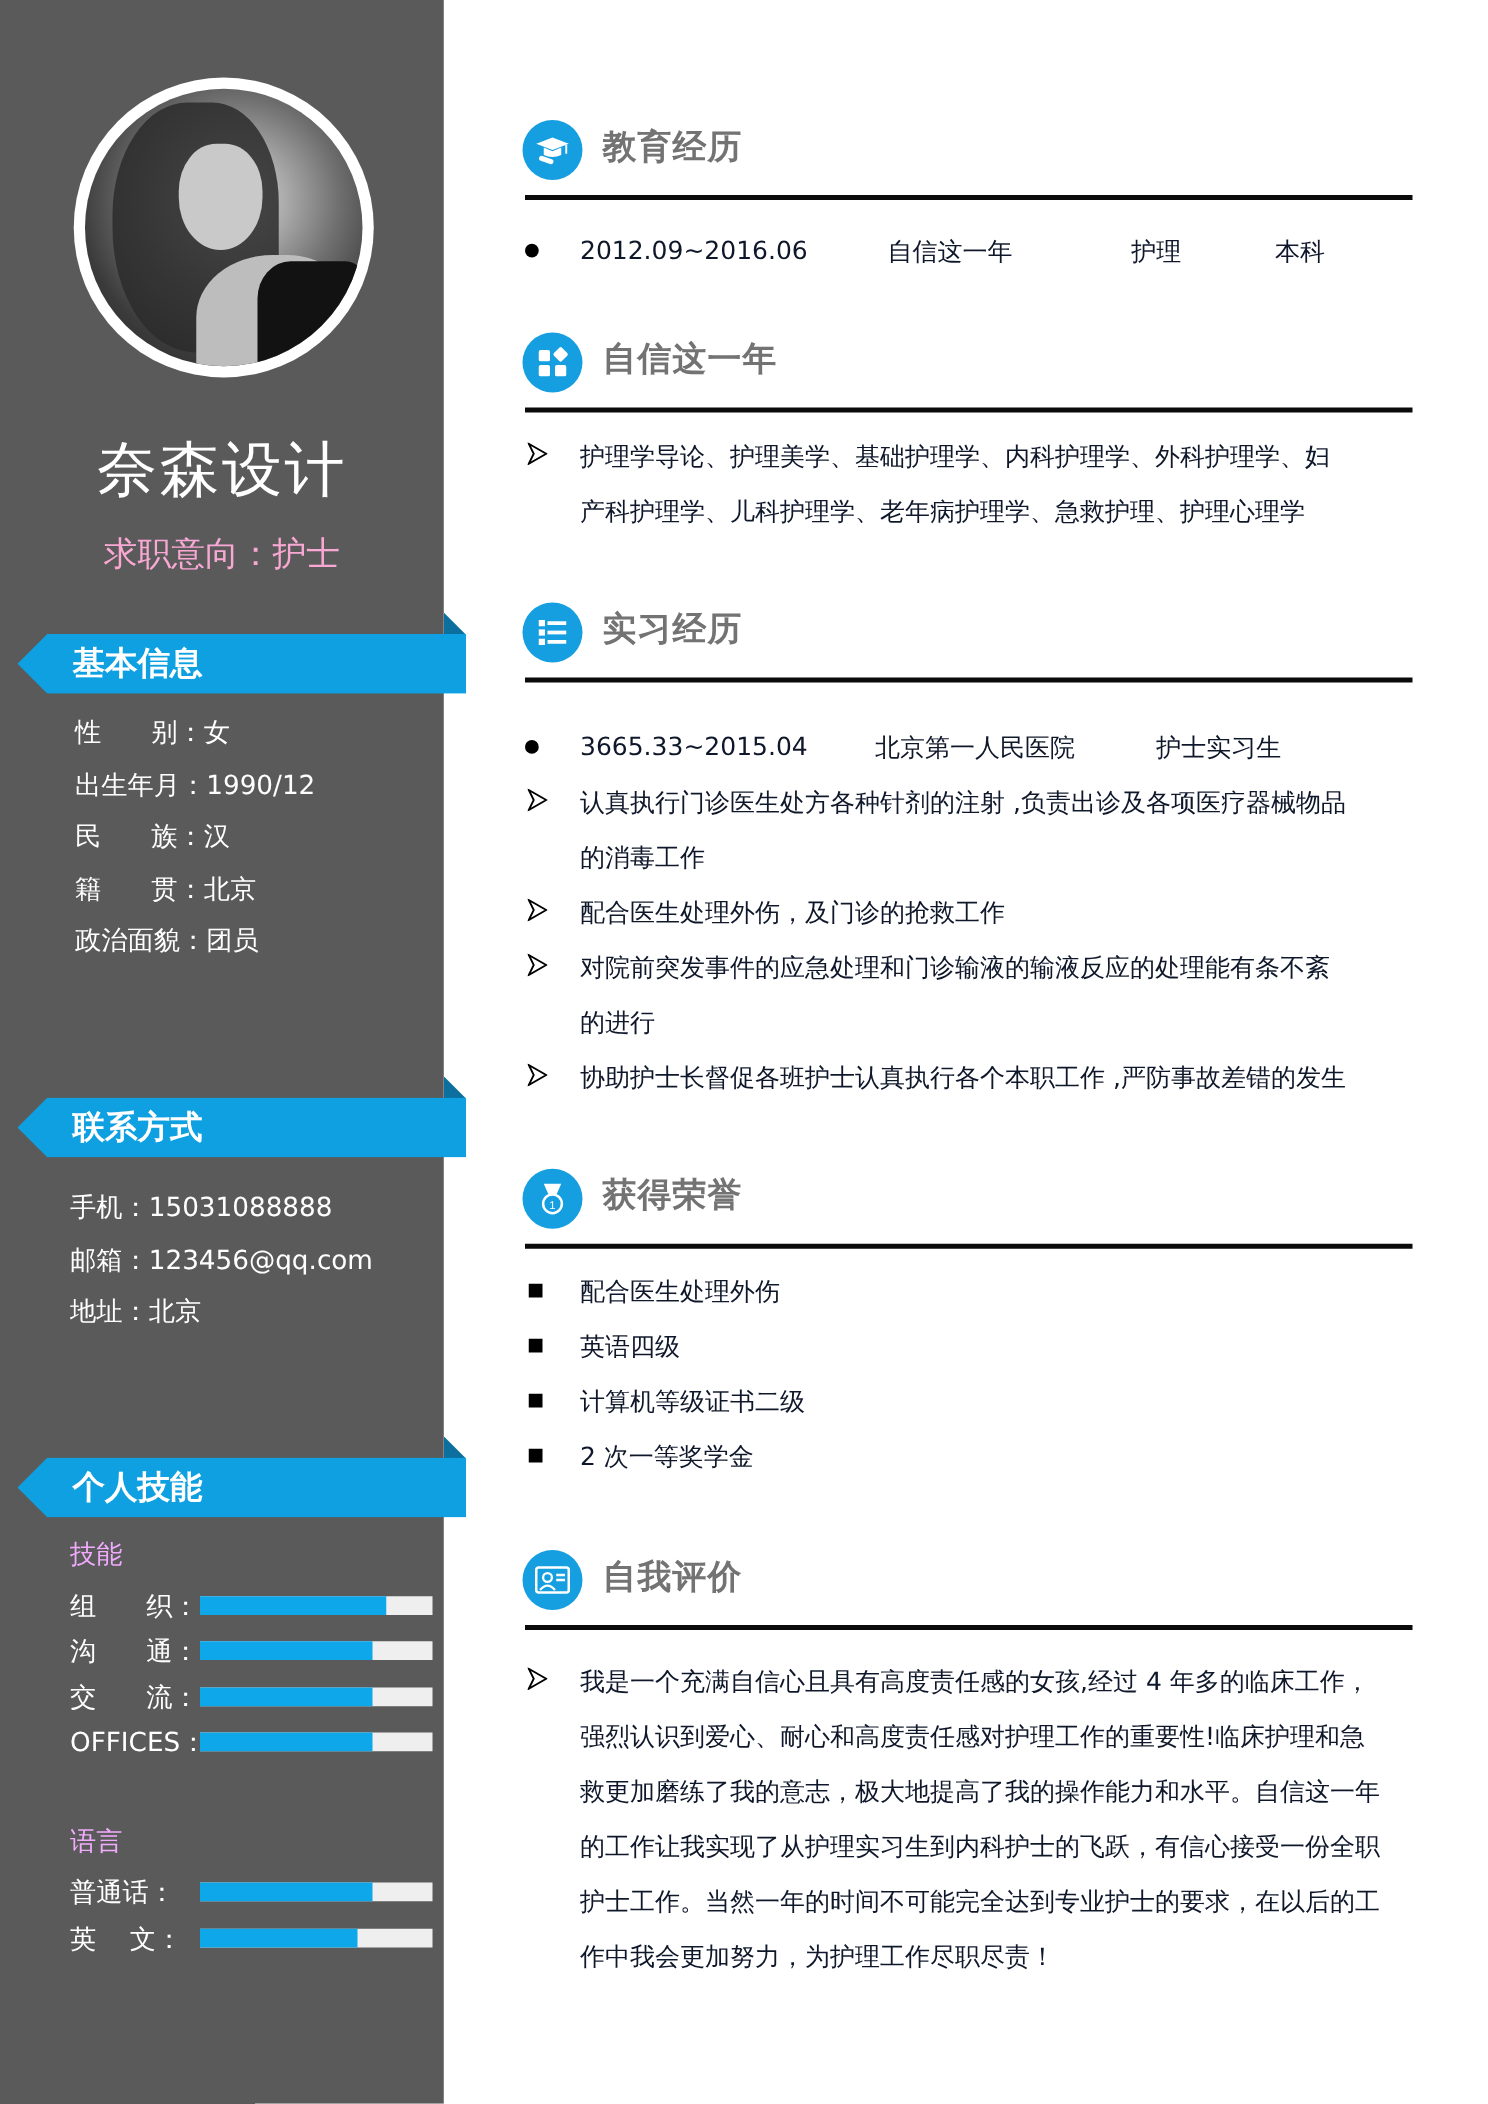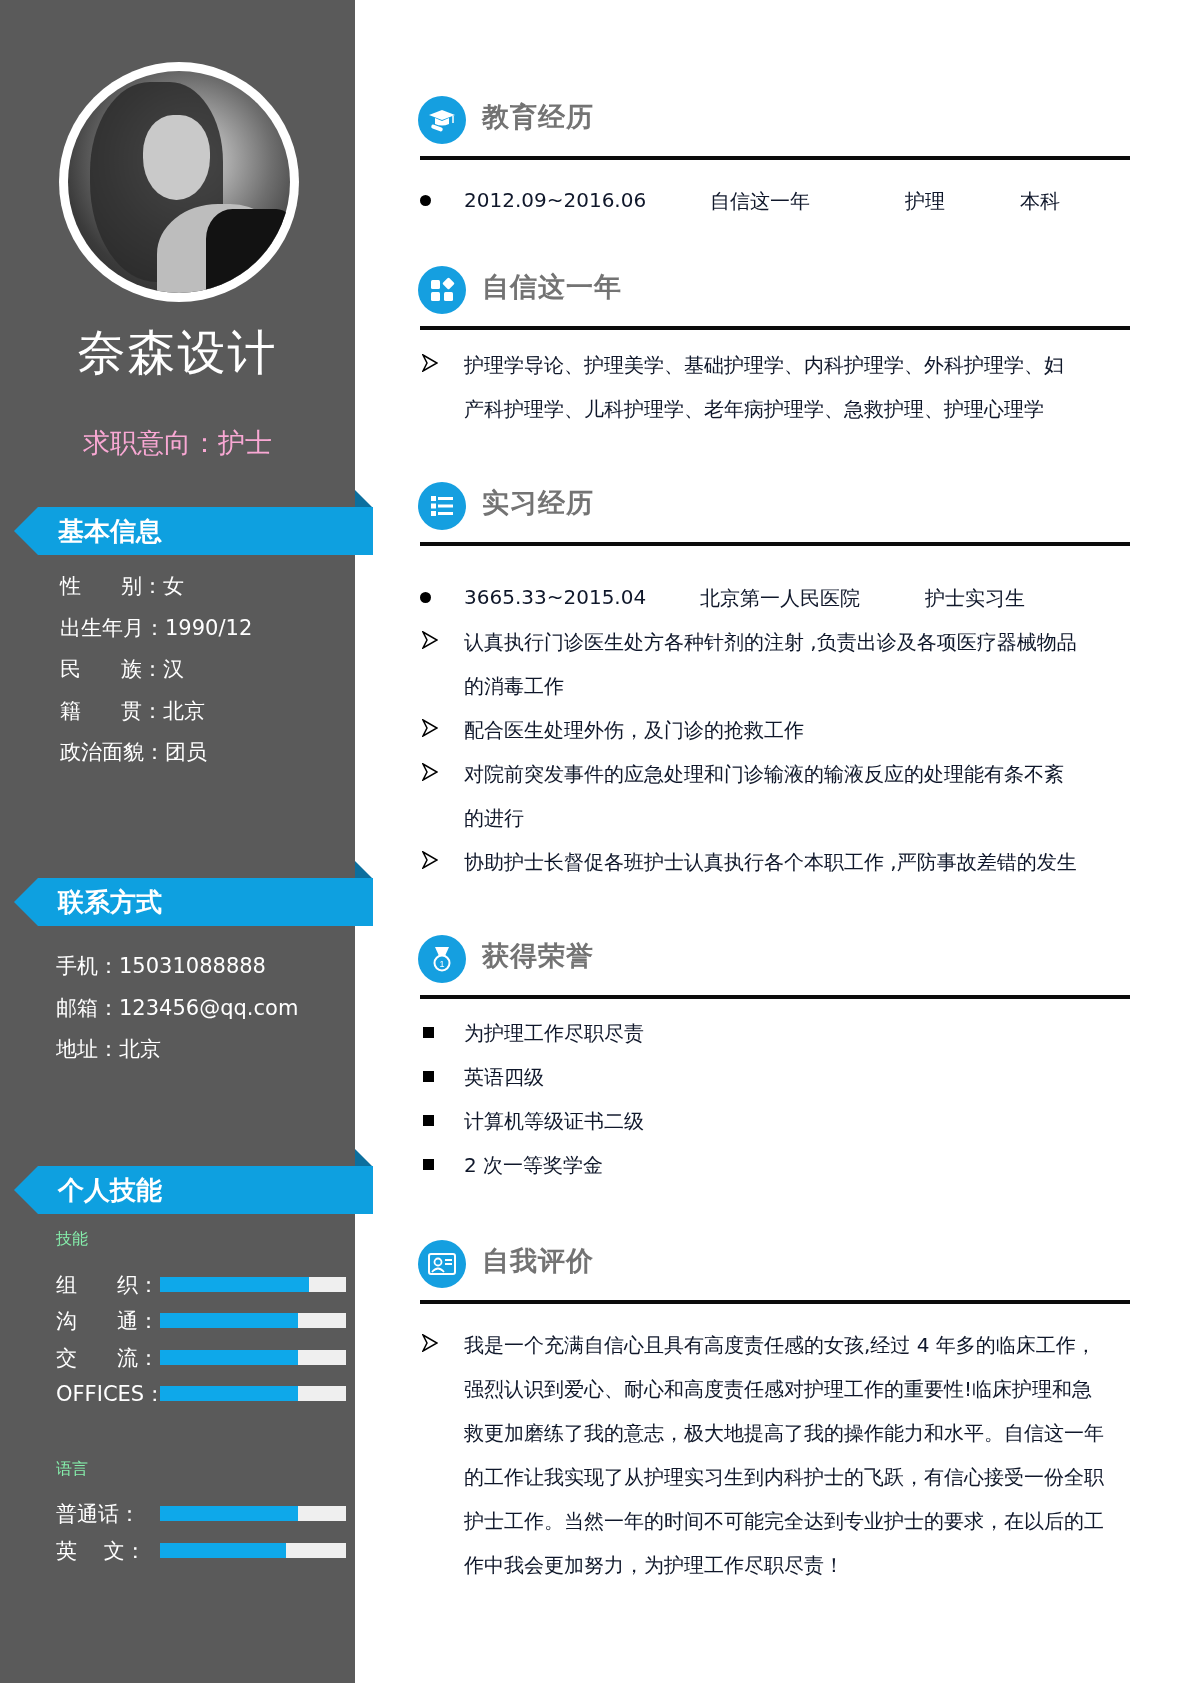--- a/index.html
+++ b/index.html
@@ -9,31 +9,31 @@
   
   .sidebar { position: absolute; left: 0; top: 0; width: 355px; height: 1683px; background: #5a5a5a; }
   .avatar-ring { position: absolute; left: 59px; top: 62px; width: 240px; height: 240px; border-radius: 50%; background: #ffffff; padding: 9px; }
   .avatar { width: 100%; height: 100%; border-radius: 50%; overflow: hidden;
     background: radial-gradient(circle at 55% 40%, #d8d8d8 0%, #a9a9a9 22%, #6f6f6f 45%, #3b3b3b 70%, #222 100%); position: relative; }
   .avatar .hair { position: absolute; left: 10%; top: 5%; width: 60%; height: 90%; border-radius: 45% 40% 30% 50%; background: #2b2b2b; opacity: .85; }
   .avatar .face { position: absolute; left: 34%; top: 20%; width: 30%; height: 38%; border-radius: 45% 45% 50% 50%; background: #c9c9c9; }
   .avatar .shoulder { position: absolute; left: 40%; top: 60%; width: 55%; height: 45%; border-radius: 50% 40% 0 0; background: #bdbdbd; }
   .avatar .top { position: absolute; left: 62%; top: 62%; width: 40%; height: 45%; border-radius: 30% 20% 0 0; background: #121212; }
 
-  .name { position: absolute; left: 0; width: 355px; top: 321px; text-align: center; color: #ffffff; font-size: 48px; font-weight: normal; letter-spacing: 2px; }
+  .name { position: absolute; left: 0; width: 355px; top: 344px; text-align: center; color: #ffffff; font-size: 48px; font-weight: normal; letter-spacing: 2px; }
   .intent { position: absolute; left: 0; width: 355px; top: 425px; text-align: center; color: #f9a8d4; font-size: 27px; }
 
   .ribbon { position: absolute; left: 14px; width: 359px; height: 48px; background: #0ea0e0; clip-path: polygon(0 50%, 24px 0, 100% 0, 100% 100%, 24px 100%); }
   .ribbon-label { position: absolute; left: 58px; height: 48px; line-height: 48px; color: #ffffff; font-size: 26px; font-weight: bold; }
   .ribbon-fold { position: absolute; left: 355px; width: 18px; height: 18px; background: #0c6f9e; clip-path: polygon(0 0, 100% 100%, 0 100%); }
 
   .info-row { position: absolute; left: 60px; color: #ffffff; font-size: 21px; white-space: pre; }
   .contact-row { position: absolute; left: 56px; color: #ffffff; font-size: 21px; }
 
-  .skill-sub { position: absolute; left: 56px; color: #86efac; font-size: 16px; }
+  .skill-sub { position: absolute; left: 56px; color: #f0abfc; font-size: 21px; }
   .skill-row { position: absolute; left: 56px; width: 290px; height: 26px; color: #ffffff; font-size: 21px; }
   .skill-label { position: absolute; left: 0; top: 0; white-space: pre; }
   .bar { position: absolute; left: 104px; top: 6px; width: 186px; height: 15px; background: #efefef; }
   .bar-fill { position: absolute; left: 0; top: 0; height: 100%; background: #0ea8ea; }
 
   
   .section-head { position: absolute; left: 418px; width: 712px; }
   .sec-icon { position: absolute; left: 0; top: 0; width: 48px; height: 48px; border-radius: 50%; background: #159fe0; display: flex; align-items: center; justify-content: center; }
   .sec-title { position: absolute; left: 64px; top: 3px; font-size: 27px; font-weight: bold; color: #737373; letter-spacing: 1px; }
   .sec-rule { position: absolute; left: 2px; top: 60px; width: 710px; height: 4px; background: #0b0b0b; }
@@ -226,21 +226,21 @@
         <path d="M7 3 L21 3 L17 12 L11 12 Z" fill="#fff"></path>
         <circle cx="14" cy="19" r="7.5" fill="none" stroke="#fff" stroke-width="2"></circle>
         <text x="14" y="23" font-size="9" text-anchor="middle" fill="#fff" font-family="Liberation Sans, sans-serif">1</text>
       </svg>
   </div>
   <div class="sec-title">获得荣誉</div>
   <div class="sec-rule"></div>
 </div>
 <div class="line" style="top:1020px">
   <span class="bullet-sq"></span>
-  <span class="txt">为护理工作尽职尽责</span>
+  <span class="txt">配合医生处理外伤</span>
 </div>
 <div class="line" style="top:1064px">
   <span class="bullet-sq"></span>
   <span class="txt">英语四级</span>
 </div>
 <div class="line" style="top:1108px">
   <span class="bullet-sq"></span>
   <span class="txt">计算机等级证书二级</span>
 </div>
 <div class="line" style="top:1152px">

